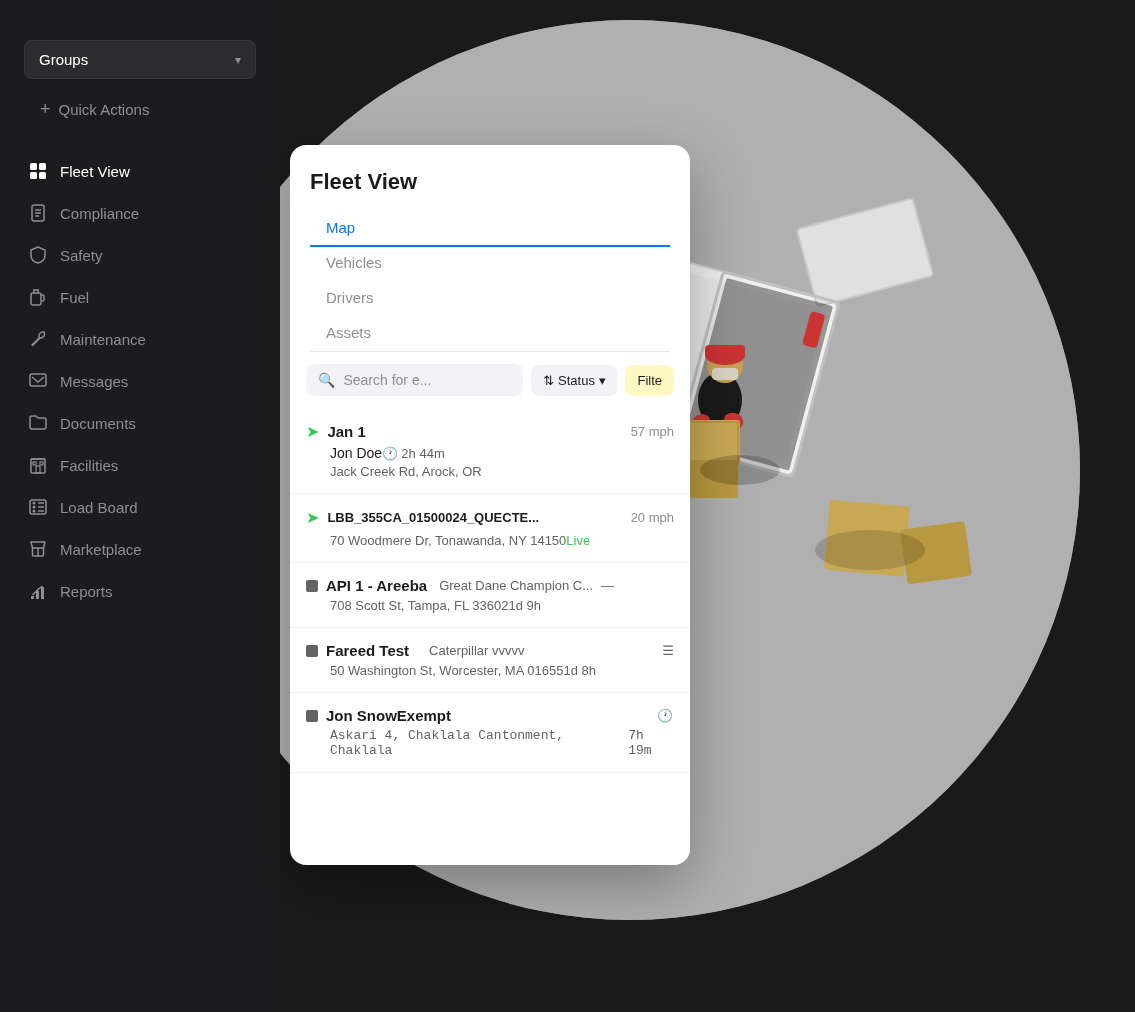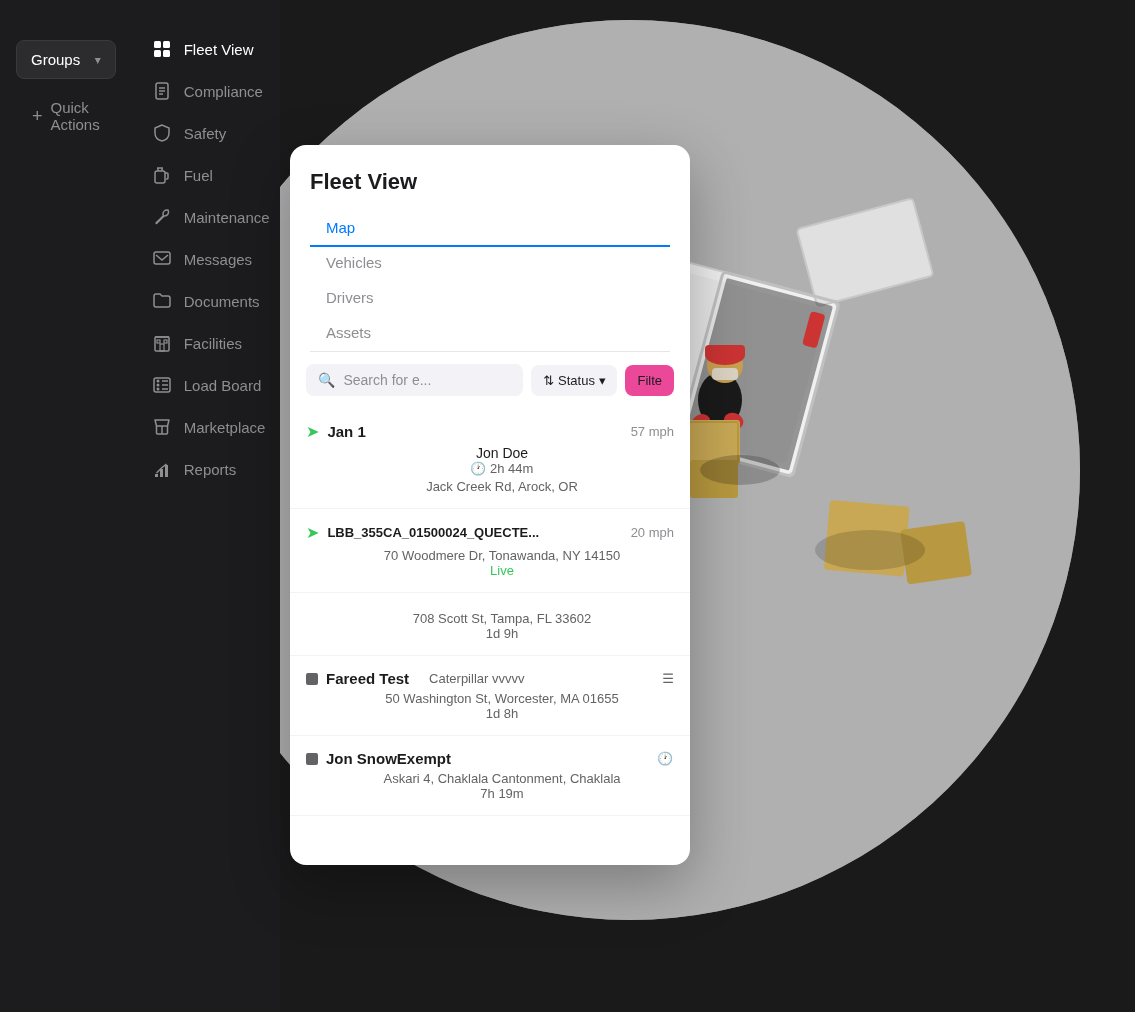--- a/index.html
+++ b/index.html
@@ -27,22 +27,22 @@
     
     .sidebar {
       position: absolute;
       left: 0;
       top: 0;
       width: 280px;
       height: 1012px;
       background: #1c1c1e;
       z-index: 10;
       display: flex;
-      flex-direction: row;
-      padding: 20px 0;
+      flex-direction: column;
+      padding: 20px 8px;
     }
 
     .sidebar-top {
       padding: 20px 16px 10px;
     }
 
     .groups-dropdown {
       display: flex;
       align-items: center;
       justify-content: space-between;
@@ -209,21 +209,21 @@
       background: #f2f2f7;
       border-radius: 8px;
       padding: 8px 12px;
       font-size: 13px;
       color: #1c1c1e;
       cursor: pointer;
       white-space: nowrap;
     }
 
     .filter-btn {
-      background: #ec4899;
+      background: #fef9c3;
       border-radius: 8px;
       padding: 8px 12px;
       font-size: 13px;
       color: #1c1c1e;
       cursor: pointer;
     }
 
     .vehicle-list {
       flex: 1;
       overflow-y: auto;
@@ -269,21 +269,20 @@
 
     .vehicle-speed {
       font-size: 13px;
       color: #8e8e93;
     }
 
     .vehicle-row2 {
       display: flex;
       align-items: center;
       padding-left: 24px;
-      flex-direction: column;
     }
 
     .vehicle-address {
       font-size: 13px;
       color: #636366;
     }
 
     .vehicle-time {
       font-size: 13px;
       color: #636366;
@@ -546,20 +545,28 @@
         </div>
         <span class="vehicle-speed">20 mph</span>
       </div>
       <div class="vehicle-row2" style="margin-top:6px;">
         <span class="vehicle-address">70 Woodmere Dr, Tonawanda, NY 14150</span>
         <span class="vehicle-time" style="color:#34c759; font-weight:500;">Live</span>
       </div>
     </div>
 
     <div class="vehicle-item">
+      <div class="vehicle-row1">
+        <div class="vehicle-name-group">
+          <span class="vehicle-dot-gray"></span>
+          <span class="vehicle-name">API 1 - Areeba</span>
+          <span style="font-size:13px; color:#636366; margin-left:4px;">Great Dane Champion C...</span>
+          <span style="font-size:13px; color:#636366;">—</span>
+        </div>
+      </div>
       <div class="vehicle-row2" style="margin-top:4px;">
         <span class="vehicle-address">708 Scott St, Tampa, FL 33602</span>
         <span class="vehicle-time">1d 9h</span>
       </div>
     </div>
 
     <div class="vehicle-item">
       <div class="vehicle-row1">
         <div class="vehicle-name-group">
           <span class="vehicle-dot-gray"></span>
@@ -575,20 +582,20 @@
     </div>
 
     <div class="vehicle-item">
       <div class="vehicle-row1">
         <div class="vehicle-name-group">
           <span class="vehicle-dot-gray"></span>
           <span class="vehicle-name">Jon SnowExempt</span>
         </div>
         <span style="font-size:13px; color:#636366;">🕐</span>
       </div>
-      <div class="vehicle-row2" style="margin-top:4px;">
+      <div class="vehicle-row2" style="margin-top:4px;font-family:Liberation Mono, monospace;">
         <span class="vehicle-address">Askari 4, Chaklala Cantonment, Chaklala</span>
         <span class="vehicle-time">7h 19m</span>
       </div>
     </div>
 
   </div>
 </div>
 
 </body></html>

